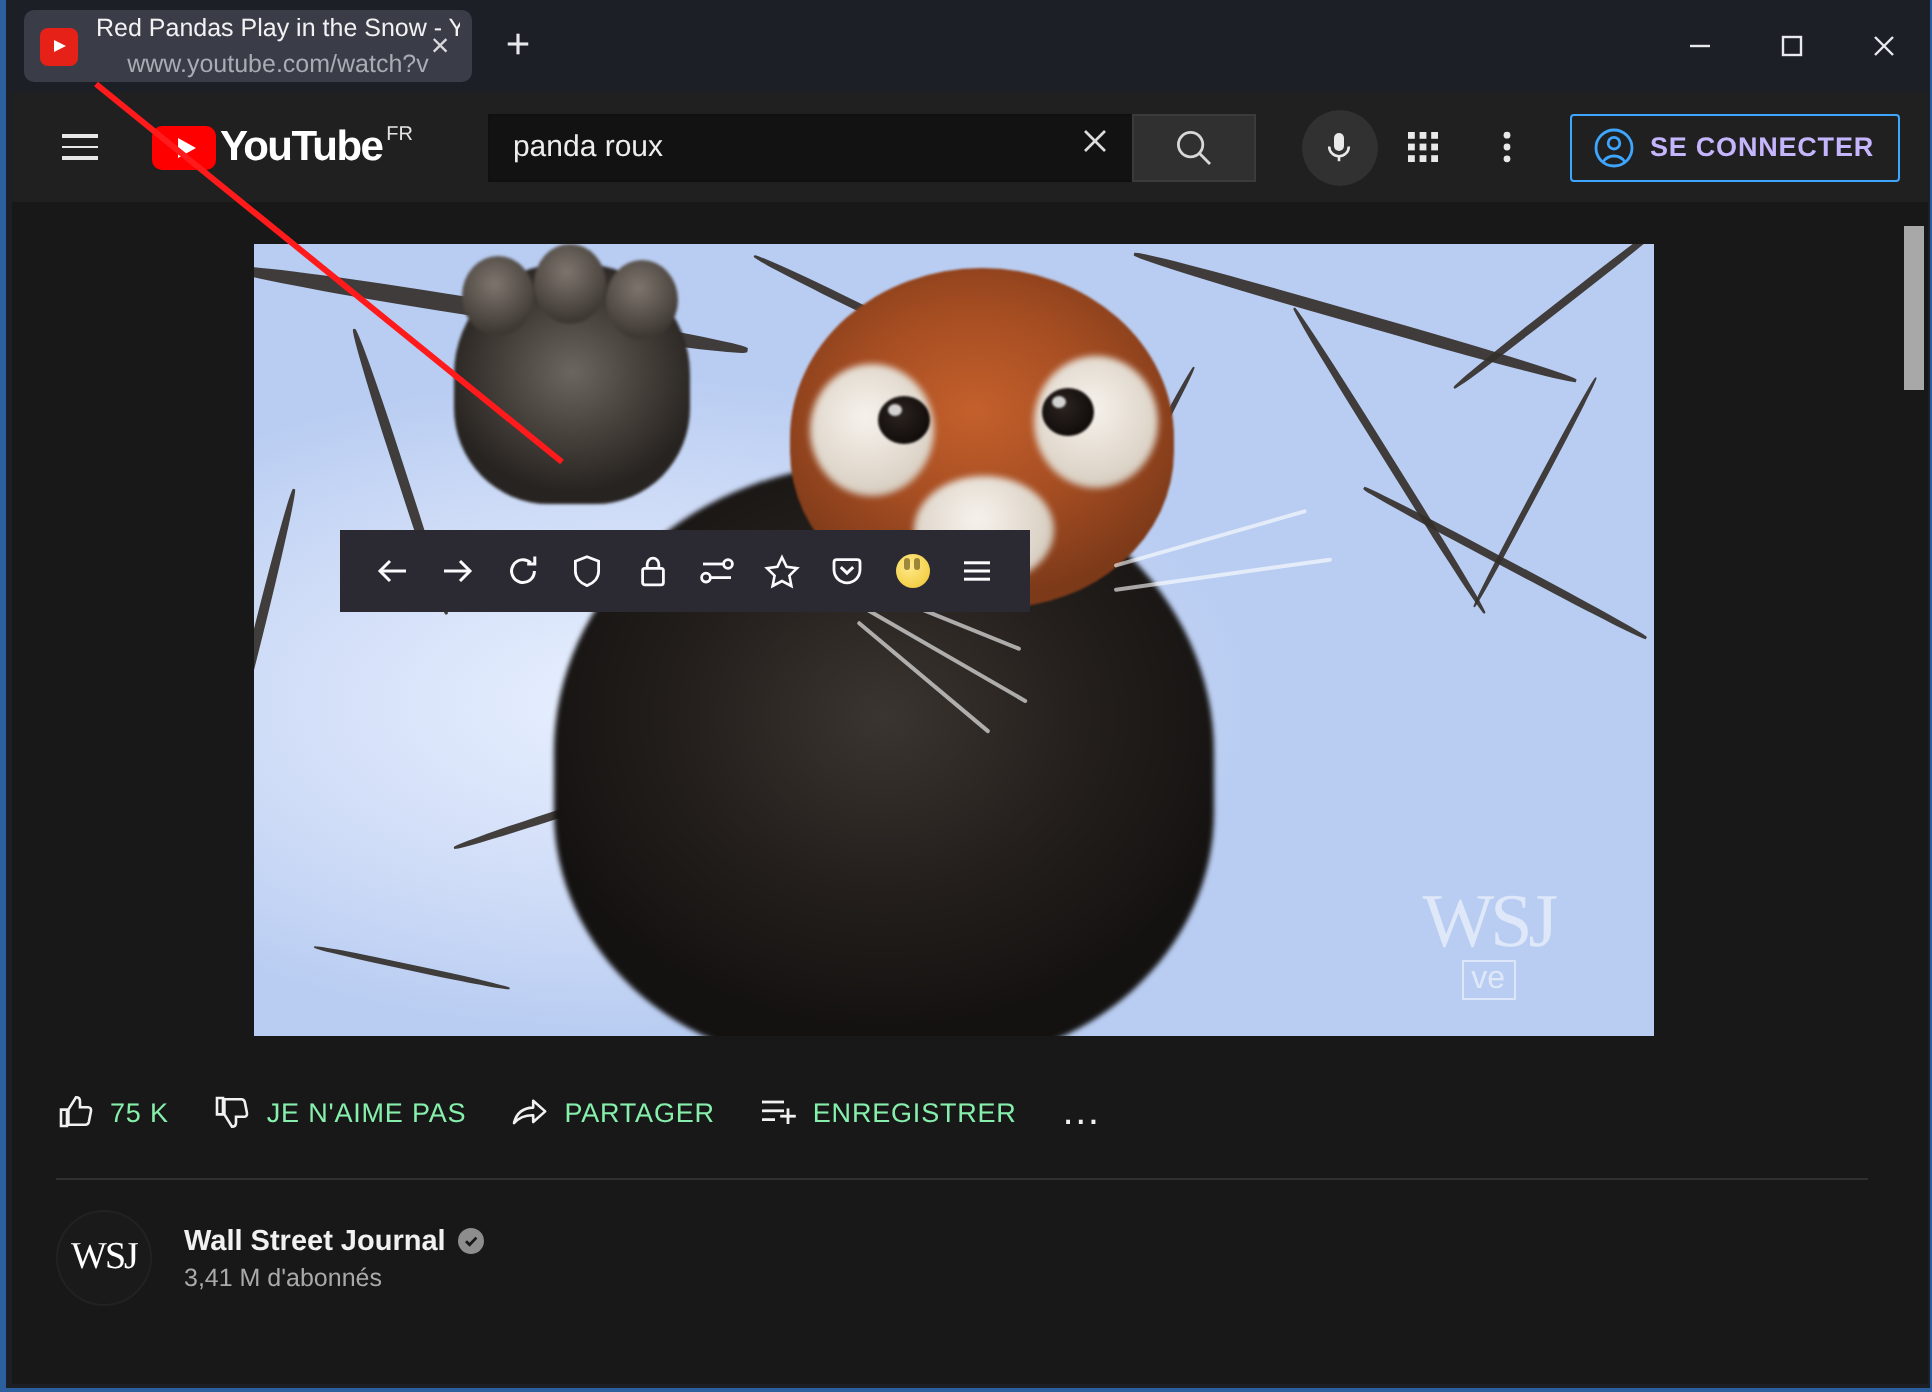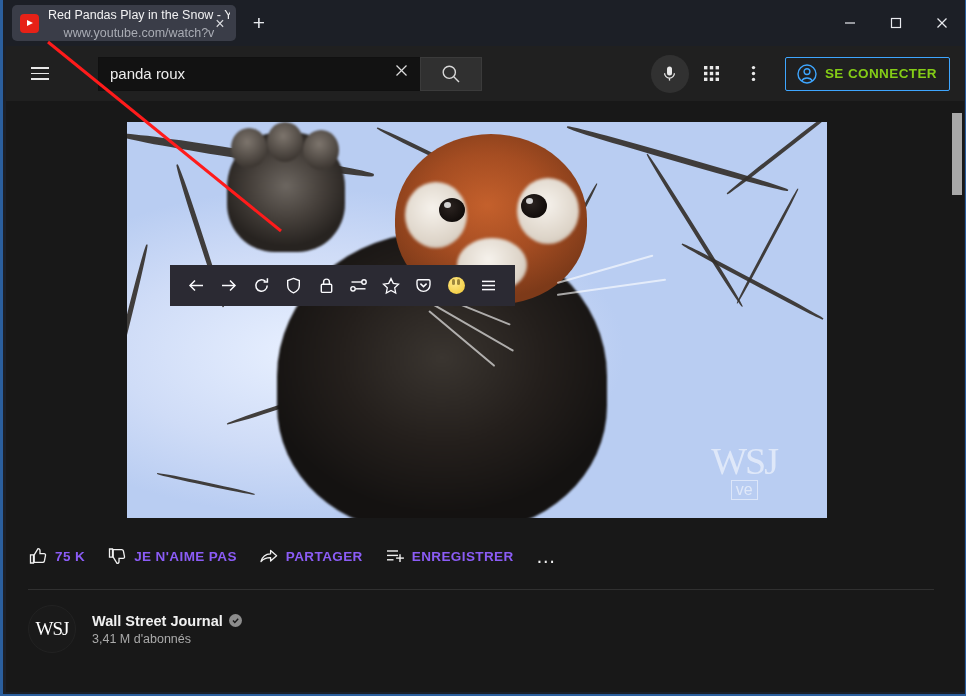--- a/index.html
+++ b/index.html
@@ -138,21 +138,21 @@
     display: flex; align-items: center; justify-content: center;
   }
   .icon-btn {
     width: 38px; height: 38px; display: flex; align-items: center; justify-content: center;
     color: #e9e9e9;
   }
   .signin {
     margin-left: 8px; height: 34px; padding: 0 12px 0 10px;
     border: 1px solid #3ea6ff; border-radius: 2px;
     display: flex; align-items: center; gap: 7px;
-    color: #84cc16; font-size: 13.5px; font-weight: 600; letter-spacing: .4px;
+    color: #c4b5fd; font-size: 13.5px; font-weight: 600; letter-spacing: .4px;
   }
 
   
   .content { position: absolute; left: 0; top: 55px; right: 0; bottom: 0; }
 
   .player {
     position: absolute; left: 121px; top: 21px; width: 700px; height: 396px;
     background: #000; overflow: hidden;
   }
   .sky {
@@ -245,21 +245,21 @@
   .vid-title {
     color: #f1f1f1; font-size: 19px; font-weight: 400; letter-spacing: .1px;
   }
   .meta-row {
     margin-top: 13px; display: flex; align-items: center; justify-content: space-between;
   }
   .views { color: #aaaaaa; font-size: 13.5px; }
   .actions { display: flex; align-items: center; gap: 22px; }
   .act {
     display: flex; align-items: center; gap: 7px;
-    color: #8b5cf6; font-size: 13.5px; font-weight: 700; letter-spacing: .4px;
+    color: #86efac; font-size: 13.5px; font-weight: 400; letter-spacing: .4px;
   }
   .act svg { display: block; }
   .dots-btn { color: #f1f1f1; font-size: 20px; letter-spacing: 2px; line-height: 10px; }
 
   .divider {
     position: absolute; left: 22px; right: 30px; top: 488px; height: 1px;
     background: #303030;
   }
 
   .channel-row {
@@ -345,20 +345,27 @@
   <div class="yt-page">
 
     <div class="yt-header">
 
       <div class="burger">
         <i></i>
           <i></i>
           <i></i>
       </div>
 
+      <div class="yt-logo">
+        <span class="play">
+            <i class="tri"></i>
+          </span>
+        <span class="word">YouTube</span>
+        <span class="cc">FR</span>
+      </div>
 
       <div class="search-wrap">
         <div class="search-box">
           <input class="search-input" type="text" value="panda roux" style="">
           <span class="search-clear">
             <svg width="17" height="17" viewBox="0 0 17 17">
                 <line x1="3.5" y1="3.5" x2="13.5" y2="13.5" stroke="currentColor" stroke-width="1.3"></line>
                 <line x1="13.5" y1="3.5" x2="3.5" y2="13.5" stroke="currentColor" stroke-width="1.3"></line>
               </svg>
           </span>

